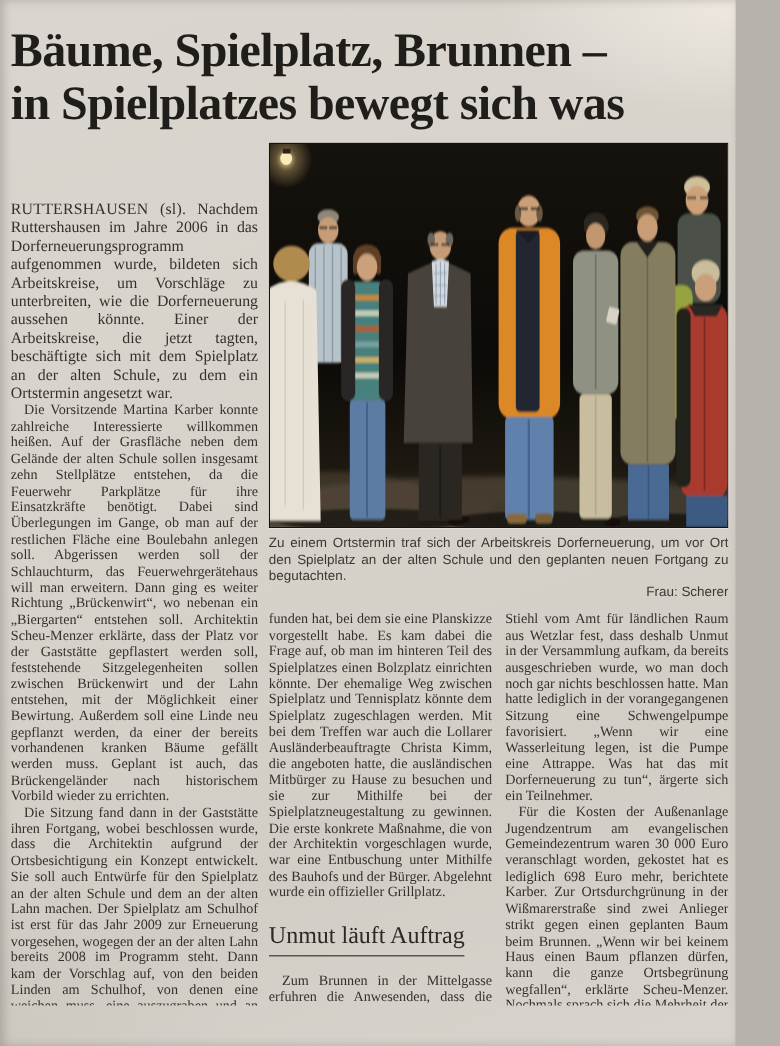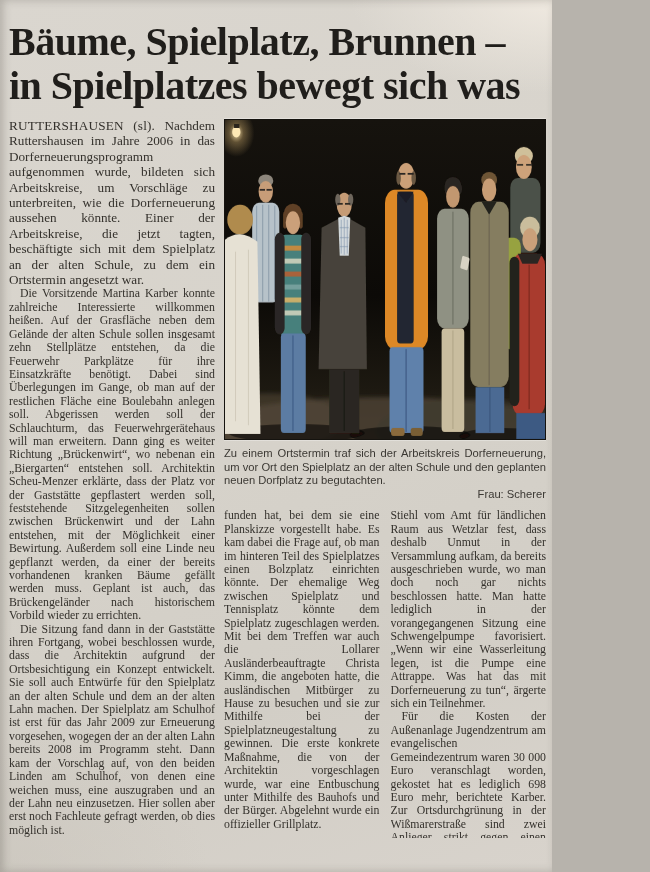--- a/index.html
+++ b/index.html
@@ -1,33 +1,33 @@
 <!DOCTYPE html>
 <html lang="de"><head>
 <meta charset="utf-8">
 <style>
   html,body{margin:0;padding:0;background:#b7b3ac;}
   .page{
-    position:relative;width:552px;height:872px;overflow:hidden;
+    position:relative;width:613px;height:872px;overflow:hidden;
     background:
       radial-gradient(ellipse 280px 130px at 100% 0%, #efe9e0 0%, rgba(239,233,224,0) 72%),
       radial-gradient(ellipse 300px 200px at 0% 100%, rgba(200,195,186,.55) 0%, rgba(200,195,186,0) 70%),
       linear-gradient(160deg,#dad6cf 0%,#d7d3cb 45%,#d2cec6 75%,#d8d3cc 100%);
     font-family:"Liberation Serif", serif;color:#33302c;
     box-shadow:inset 3px 0 8px rgba(60,55,48,.25);
   }
   .masthead{padding:16px 10px 0 9px;}
   h1{margin:4px 0 0;font-size:40px;line-height:1.1;font-weight:bold;color:#201e1b;letter-spacing:-.5px;}
   .subhead{margin-top:10px;font-size:17.5px;color:#35322d;}
   .content{display:flex;gap:9px;margin-top:10px;padding:0 6px 0 9px;height:720px;}
   .col1{flex:none;width:206px;overflow:hidden;}
   .right-zone{flex:1;min-width:0;overflow:hidden;}
   p{margin:0;text-align:justify;font-size:11.8px;line-height:13.4px;color:#34312c;hyphens:auto;}
   p.indent{text-indent:11px;}
-  .intro{font-size:13.2px;line-height:15.4px;}
+  .intro{font-size:13.2px;line-height:15.4px;margin-top:48px;}
   .dateline{letter-spacing:.2px;}
   figure{margin:1px 0 0;}
   .photo-frame{border:1px solid #15130f;box-shadow:0 0 0 1px rgba(255,255,255,.30);line-height:0;}
   .photo-frame svg{display:block;width:100%;height:319px;}
   figcaption{font-family:"Liberation Sans", sans-serif;font-size:11.2px;line-height:13.6px;
     color:#3b3833;margin-top:7px;text-align:justify;}
   .credit{display:block;text-align:right;}
   .cols23{display:flex;gap:11px;margin-top:8px;}
   .cols23 .col{flex:1;min-width:0;overflow:hidden;}
   .crosshead{margin:18px 0 14px;font-size:20px;font-weight:normal;color:#2c2925;}
@@ -192,21 +192,21 @@
 
               <g>
                 <ellipse cx="20" cy="100" rx="17" ry="15" fill="#b08b4e"></ellipse>
                 <path d="M0,120 Q20,108 43,122 L47,315 L0,315 Z" fill="#e6e1d4"></path>
                 <path d="M14,132 V302 M31,130 V306" stroke="#cfc9b9" stroke-width="1.2" fill="none"></path>
               </g>
             </g>
           </svg>
         </div>
         <figcaption>
-          <span>Zu einem Ortstermin traf sich der Arbeitskreis Dorferneuerung, um vor Ort den Spielplatz an der alten Schule und den geplanten neuen Dorfplatz zu begutachten.</span>
+          <span>Zu einem Ortstermin traf sich der Arbeitskreis Dorferneuerung, um vor Ort den Spielplatz an der alten Schule und den geplanten neuen Fortgang zu begutachten.</span>
           <span class="credit">Frau: Scherer</span>
         </figcaption>
       </figure>
 
       <div class="cols23">
         <div class="col">
           <p>funden hat, bei dem sie eine Planskizze vorgestellt habe. Es kam dabei die Frage auf, ob man im hinteren Teil des Spielplatzes einen Bolzplatz einrichten könnte. Der ehemalige Weg zwischen Spielplatz und Tennisplatz könnte dem Spielplatz zugeschlagen werden. Mit bei dem Treffen war auch die Lollarer Ausländerbeauftragte Christa Kimm, die angeboten hatte, die ausländischen Mitbürger zu Hause zu besuchen und sie zur Mithilfe bei der Spielplatzneugestaltung zu gewinnen. Die erste konkrete Maßnahme, die von der Architektin vorgeschlagen wurde, war eine Entbuschung unter Mithilfe des Bauhofs und der Bürger. Abgelehnt wurde ein offizieller Grillplatz.</p>
           <h2 class="crosshead"><span>Unmut läuft Auftrag</span></h2>
           <p class="indent">Zum Brunnen in der Mittelgasse erfuhren die Anwesenden, dass die Ausschreibung läuft und der Brunnen wahrscheinlich an die Trinkwasserversorgung angeschlossen werden soll. Dazu stellte Frau</p>
         </div>

